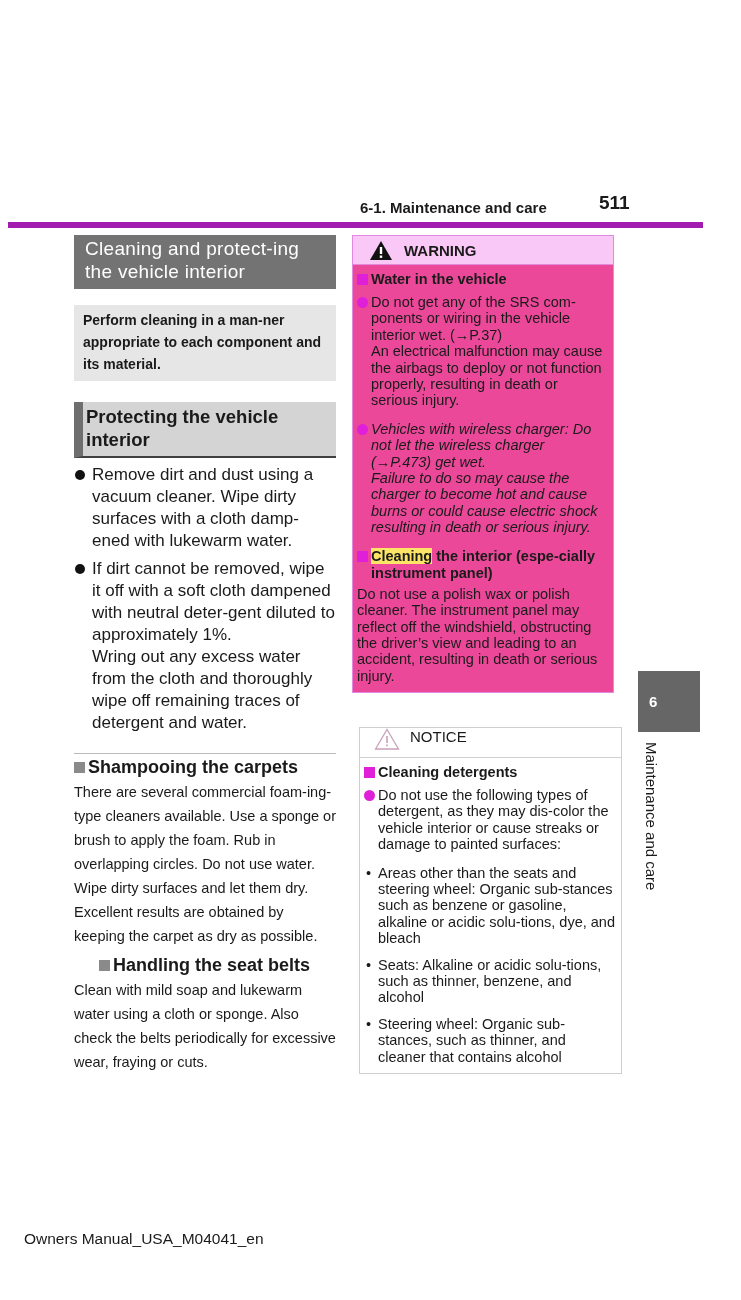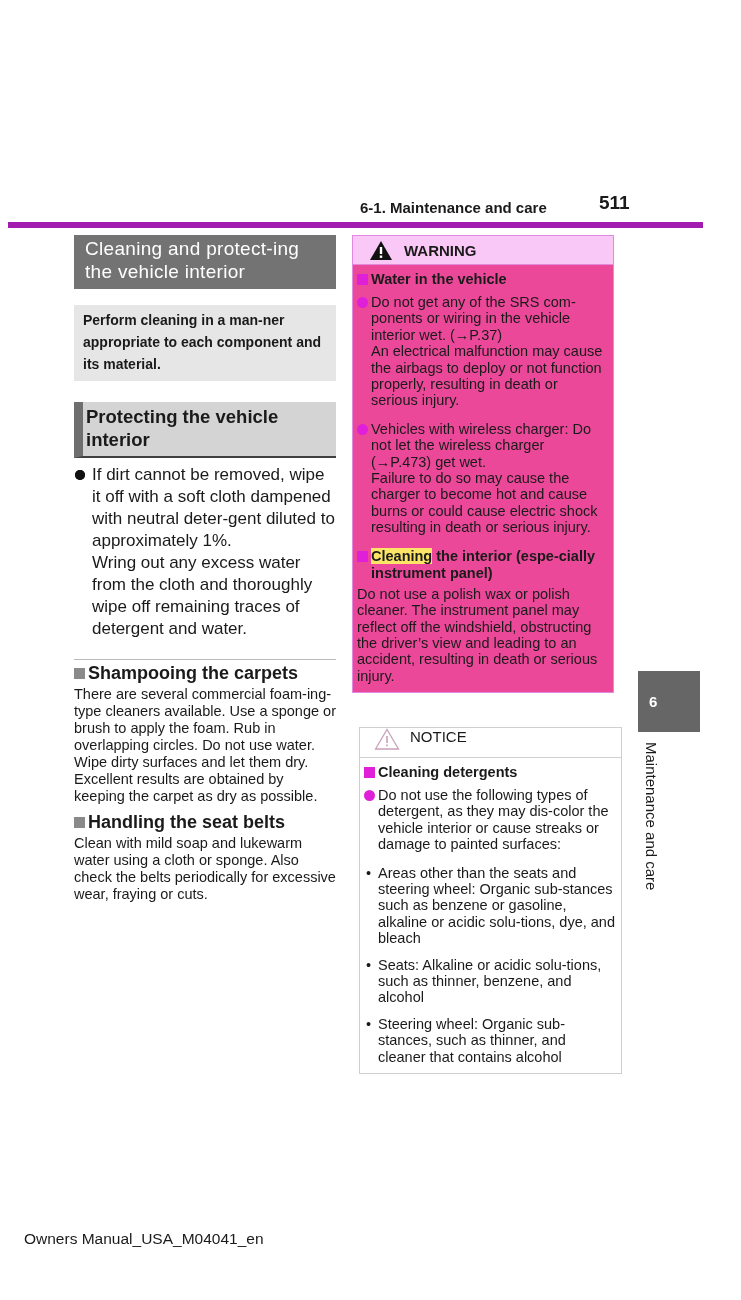--- a/index.html
+++ b/index.html
@@ -16,21 +16,21 @@
   .lead-box { margin-top: 16px; background: #e6e6e6; font-weight: bold; font-size: 14px; line-height: 22px; padding: 4px 8px 6px 9px; }
   .sub-box { margin-top: 21px; background: #d4d4d4; border-left: 9px solid #6e6e6e; border-bottom: 2px solid #404040; font-weight: bold; font-size: 18.5px; line-height: 23px; padding: 3px 6px 5px 3px; }
   .bullets { margin-top: 6px; }
   .bullet { position: relative; padding-left: 18px; font-size: 17px; line-height: 22px; margin-top: 6px; }
   .bullet .dot { position: absolute; left: 1px; top: 6px; width: 10px; height: 10px; border-radius: 50%; background: #111; }
   .rule { margin-top: 19px; border-top: 1px solid #bbb; }
   .small-head { font-weight: bold; font-size: 18px; line-height: 18px; margin-top: 4px; display: flex; align-items: center; }
   .sq { width: 11px; height: 11px; display: inline-block; margin-right: 3px; flex: none; }
   .sq.gray { background: #8a8a8a; }
   .sq.mag { background: #e020d8; }
-  .small-text { font-size: 14.5px; line-height: 17px; margin-top: 4px; }
+  .small-text { font-size: 14.5px; line-height: 24px; margin-top: 4px; }
 
   .warn { position: absolute; left: 352px; top: 235px; width: 260px; border: 1.5px solid #e28ae0; background: #ec4899; }
   .warn .whead { background: #f9c8f6; border-bottom: 1.5px solid #e28ae0; height: 28px; display: flex; align-items: center; padding-left: 16px; font-weight: bold; font-size: 15px; }
   .box-body { padding: 4px 5px 8px 4px; }
   .box-head { font-weight: bold; font-size: 14.5px; line-height: 17px; display: flex; align-items: flex-start; margin-top: 2px; }
   .box-head .sq { margin-top: 3px; }
   .mbullet { position: relative; padding-left: 14px; font-size: 14.5px; line-height: 16.4px; margin-top: 6px; }
   .mbullet .mdot { position: absolute; left: 0; top: 3px; width: 11px; height: 11px; border-radius: 50%; background: #e020d8; }
   .plain { font-size: 14.5px; line-height: 16.4px; margin-top: 4px; }
   .hl { background: #fbe466; }
@@ -55,34 +55,35 @@
   <span class="pagenum">511</span>
 </div>
 
 <div class="left">
   <div class="title-box">Cleaning and protect-ing the vehicle interior</div>
   <div class="lead-box">Perform cleaning in a man-ner appropriate to each component and its material.</div>
   <div class="sub-box">Protecting the vehicle interior</div>
   <div class="bullets">
     <div class="bullet">
       <span class="dot"></span>
+      <span>Remove dirt and dust using a vacuum cleaner. Wipe dirty surfaces with a cloth damp-ened with lukewarm water.</span>
     </div>
     <div class="bullet">
       <span class="dot"></span>
       <span>If dirt cannot be removed, wipe it off with a soft cloth dampened with neutral deter-gent diluted to approximately 1%.</span>
       <div>Wring out any excess water from the cloth and thoroughly wipe off remaining traces of detergent and water.</div>
     </div>
   </div>
   <div class="rule"></div>
   <div class="small-head">
     <span class="sq gray"></span>
     <span>Shampooing the carpets</span>
   </div>
   <div class="small-text">There are several commercial foam-ing-type cleaners available. Use a sponge or brush to apply the foam. Rub in overlapping circles. Do not use water. Wipe dirty surfaces and let them dry. Excellent results are obtained by keeping the carpet as dry as possible.</div>
-  <div class="small-head" style="margin-top:8px;">
+  <div class="small-head" style="margin-top:8px;margin-left:25px;">
     <span class="sq gray"></span>
     <span>Handling the seat belts</span>
   </div>
   <div class="small-text">Clean with mild soap and lukewarm water using a cloth or sponge. Also check the belts periodically for excessive wear, fraying or cuts.</div>
 </div>
 
 <div class="warn">
   <div class="whead">
     <span>
       <svg width="24" height="21" viewBox="0 0 24 21">
@@ -96,21 +97,21 @@
   <div class="box-body">
     <div class="box-head">
       <span class="sq mag"></span>
       <span>Water in the vehicle</span>
     </div>
     <div class="mbullet">
       <span class="mdot"></span>
       <div>Do not get any of the SRS com-ponents or wiring in the vehicle interior wet. (→P.37)</div>
       <div>An electrical malfunction may cause the airbags to deploy or not function properly, resulting in death or serious injury.</div>
     </div>
-    <div class="mbullet" style="margin-top:12px;">
+    <div class="mbullet" style="margin-top:12px;font-style:italic;">
       <span class="mdot"></span>
       <div>Vehicles with wireless charger: Do not let the wireless charger (→P.473) get wet.</div>
       <div>Failure to do so may cause the charger to become hot and cause burns or could cause electric shock resulting in death or serious injury.</div>
     </div>
     <div class="box-head" style="margin-top:12px;">
       <span class="sq mag"></span>
       <span><span class="hl">Cleaning</span><span> the interior (espe-cially instrument panel)</span></span>
     </div>
     <div class="plain">Do not use a polish wax or polish cleaner. The instrument panel may reflect off the windshield, obstructing the driver’s view and leading to an accident, resulting in death or serious injury.</div>
   </div>

